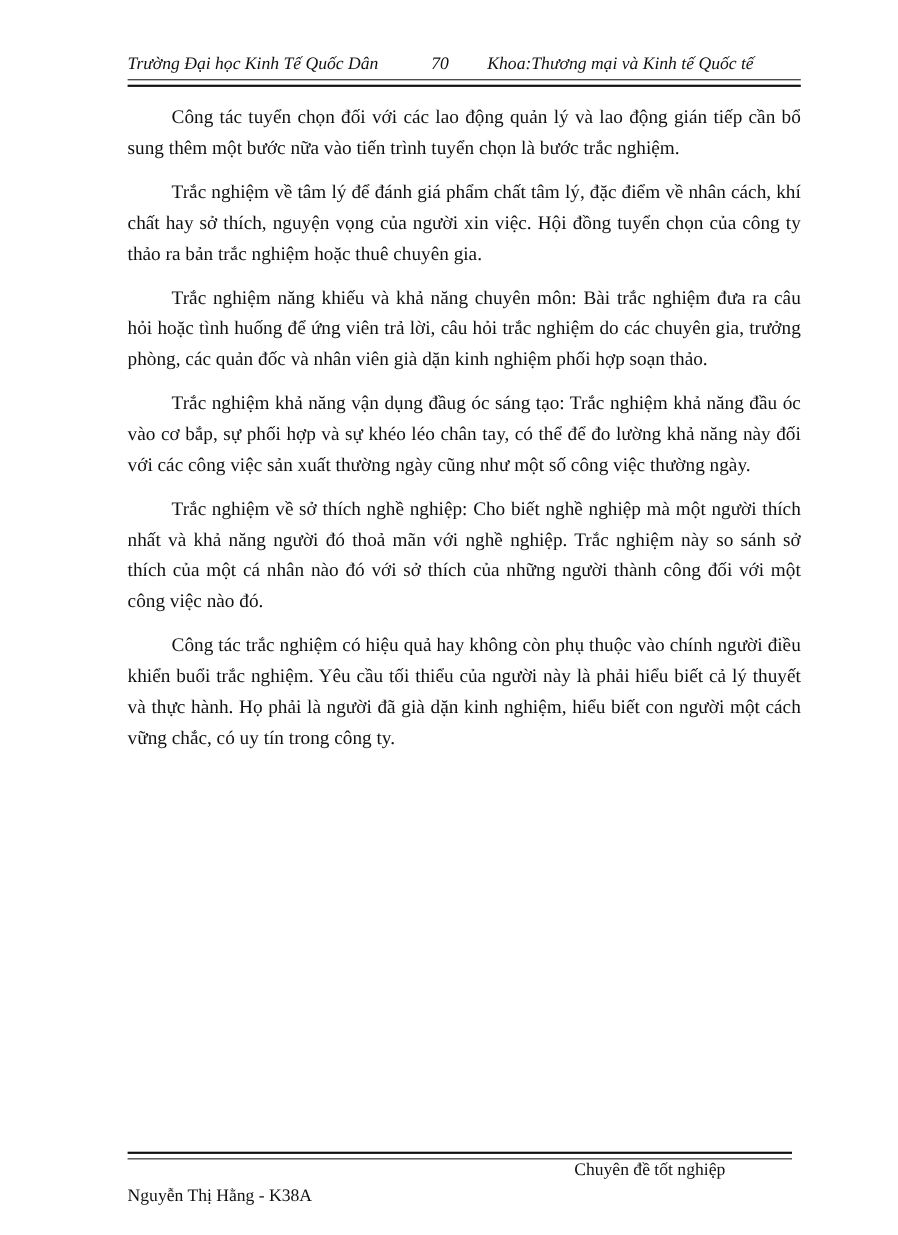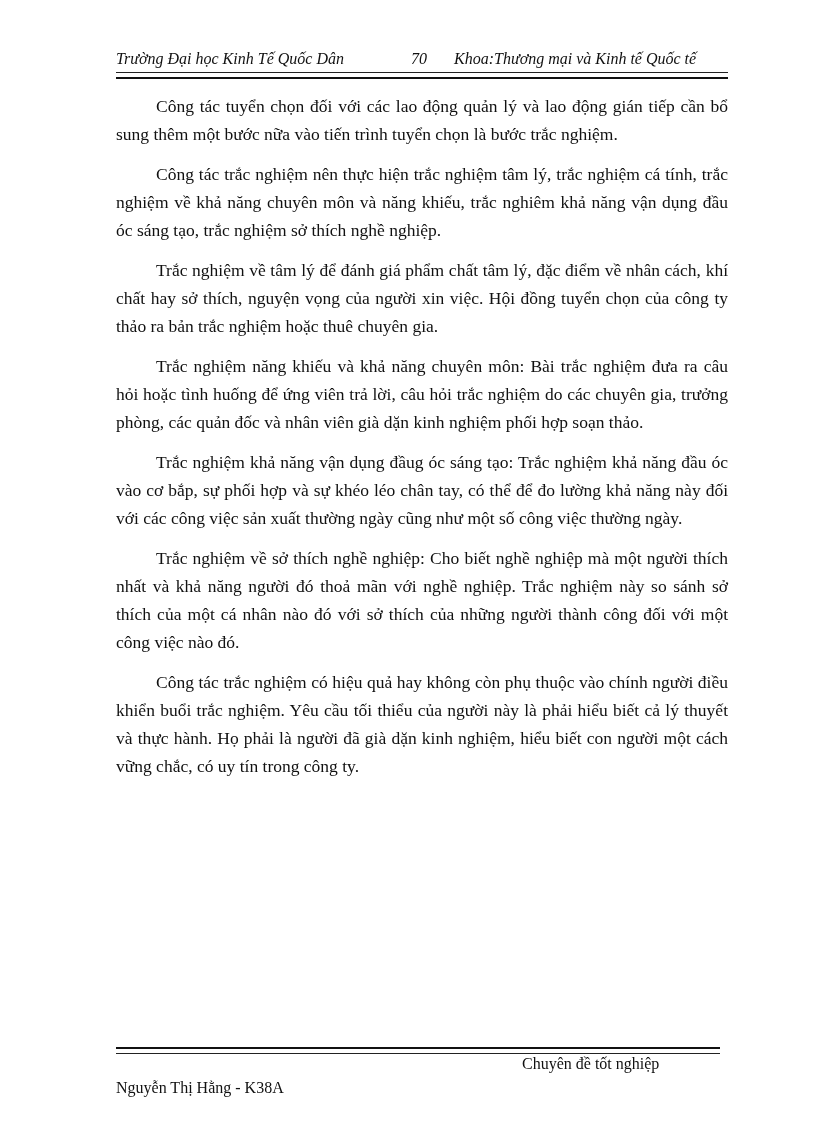--- a/index.html
+++ b/index.html
@@ -1,21 +1,21 @@
 <!DOCTYPE html>
 <html><head>
   <meta charset="utf-8">
   <style>
     html, body { margin: 0; padding: 0; background: #ffffff; }
     body { width: 816px; height: 1123px; position: relative; overflow: hidden; font-family: "Liberation Serif", serif; color: #111; }
     .header { position: absolute; left: 116px; top: 50px; width: 612px; height: 24px; font-size: 16px; font-style: italic; }
     .header span { position: absolute; top: 0; white-space: nowrap; }
     .h-left { left: 0; }
-    .h-page { left: 295px; }
-    .h-right { left: 338px; }
+    .h-page { left: 276px; }
+    .h-right { left: 327px; }
     .header-rule { position: absolute; left: 116px; top: 72px; width: 612px; height: 4px; border-top: 1px solid #222; border-bottom: 2px solid #111; }
     .body-text { position: absolute; left: 116px; top: 92px; width: 612px; font-size: 17.5px; line-height: 28px; text-align: justify; }
     .para { margin: 0 0 12px 0; text-indent: 40px; font-family: Liberation Serif, serif; }
     .footer-rule { position: absolute; left: 116px; top: 1047px; width: 604px; height: 4px; border-top: 2px solid #111; border-bottom: 1px solid #222; }
     .footer { position: absolute; left: 116px; top: 1055px; width: 604px; font-size: 16px; }
     .footer span { position: absolute; top: 0; white-space: nowrap; }
     .f-left { left: 0; margin-top: 24px; }
     .f-right { left: 406px; }
   </style>
 </head>
@@ -23,21 +23,20 @@
 
 <div class="header">
   <span class="h-left">Trường Đại học Kinh Tế Quốc Dân</span>
   <span class="h-page">70</span>
   <span class="h-right">Khoa:Thương  mại và Kinh tế Quốc tế</span>
 </div>
 <div class="header-rule"></div>
 
 <div class="body-text">
   <p class="para">Công tác tuyển chọn đối với các lao động quản lý và lao động gián tiếp cần bổ sung thêm một bước nữa vào tiến trình tuyển chọn là bước trắc nghiệm.</p>
-  <p class="para">Công tác trắc nghiệm nên thực hiện trắc nghiệm tâm lý, trắc nghiệm cá tính, trắc nghiệm về khả năng chuyên môn và năng khiếu, trắc nghiêm khả năng vận dụng đầu óc sáng tạo, trắc nghiệm sở thích nghề nghiệp.</p>
   <p class="para">Trắc nghiệm về tâm lý để đánh giá phẩm chất tâm lý, đặc điểm về nhân cách, khí chất hay sở thích, nguyện vọng của người xin việc. Hội đồng tuyển chọn của công ty thảo ra bản trắc nghiệm hoặc thuê chuyên gia.</p>
   <p class="para">Trắc nghiệm năng khiếu và khả năng chuyên môn: Bài trắc nghiệm đưa ra câu hỏi hoặc tình huống để ứng viên trả lời, câu hỏi trắc nghiệm do các chuyên gia, trưởng phòng, các quản đốc và nhân viên già dặn kinh nghiệm phối hợp soạn thảo.</p>
   <p class="para">Trắc nghiệm khả năng vận dụng đầug óc sáng tạo: Trắc nghiệm khả năng đầu óc vào cơ bắp, sự phối hợp và sự khéo léo chân tay, có thể để đo lường khả năng này đối với các công việc sản xuất thường ngày cũng như một số công việc thường ngày.</p>
   <p class="para">Trắc nghiệm về sở thích nghề nghiệp: Cho biết nghề nghiệp mà một người thích nhất và khả năng người đó thoả mãn với nghề nghiệp. Trắc nghiệm này so sánh sở thích của một cá nhân nào đó với sở thích của những người thành công đối với một công việc nào đó.</p>
   <p class="para">Công tác trắc nghiệm có hiệu quả hay không còn phụ thuộc vào chính người điều khiển buổi trắc nghiệm. Yêu cầu tối thiểu của người này là phải hiểu biết cả lý thuyết và thực hành. Họ phải là người đã già dặn kinh nghiệm, hiểu biết con người một cách vững chắc, có uy tín trong công ty.</p>
 </div>
 
 <div class="footer-rule"></div>
 <div class="footer">
   <span class="f-left">Nguyễn  Thị Hằng - K38A</span>

